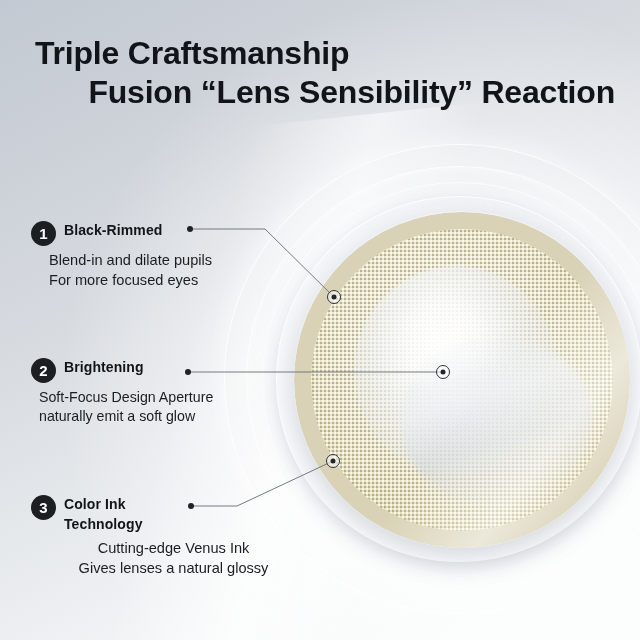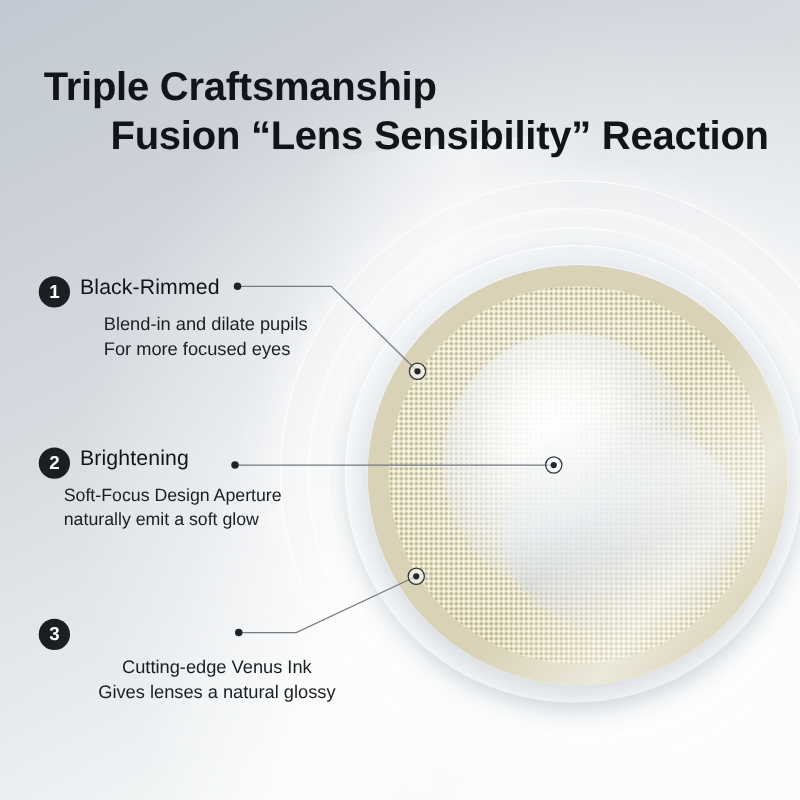--- a/index.html
+++ b/index.html
@@ -122,53 +122,53 @@
     width:5px;height:5px;border-radius:50%;background:#20262b;
     transform:translate(-50%,-50%);
   }
   .dot-start{
     position:absolute;width:6px;height:6px;border-radius:50%;
     background:#1d2328;transform:translate(-50%,-50%);
   }
 
   
   #headline{
-    position:absolute;left:35px;top:50px;width:580px;
+    position:absolute;left:35px;top:34px;width:580px;
     color:#111418;
     font-weight:700;
     font-size:32px;
     line-height:39px;
     letter-spacing:-0.2px;
   }
   #headline .l2{white-space:nowrap;text-align:right;}
 
   
   .anno{position:absolute;left:31px;width:275px;}
   .anno-head{display:flex;align-items:flex-start;gap:8px;}
   .badge{
     flex:0 0 auto;width:25px;height:25px;border-radius:50%;
     background:#1c1f22;color:#fff;
     font-size:15px;font-weight:700;
     display:flex;align-items:center;justify-content:center;
     line-height:1;margin-top:1px;
   }
   .anno-title{
-    color:#111418;font-weight:400;font-size:17px;line-height:20px;
+    color:#111418;font-weight:700;font-size:14px;line-height:20px;
     letter-spacing:0.1px;
   }
   .anno-body{
     color:#1a1d21;font-size:14.6px;line-height:19.5px;
-    margin-top:5px;margin-left:52px;font-weight:400;
+    margin-top:5px;margin-left:18px;font-weight:400;
   }
   .anno-body div{white-space:nowrap;}
 
   #anno1{top:220px;}
   #anno2{top:357px;}
   #anno3{top:494px;}
-  #anno2 .anno-body{margin-left:20px;font-size:14.2px;line-height:19px;}
+  #anno2 .anno-body{margin-left:8px;font-size:14.2px;line-height:19px;}
   #anno3 .anno-body{margin-left:10px;text-align:center;}
 </style>
 </head>
 <body>
 
 <div id="stage">
 
   <div class="sheen sheen-a"></div>
   <div class="sheen sheen-b"></div>
 
@@ -228,20 +228,24 @@
     </div>
     <div class="anno-body">
       <div>Soft-Focus Design Aperture</div>
       <div>naturally emit a soft glow</div>
     </div>
   </div>
 
   <div class="anno" id="anno3">
     <div class="anno-head">
       <div class="badge">3</div>
+      <div class="anno-title">
+        <div>Color Ink</div>
+        <div>Technology</div>
+      </div>
     </div>
     <div class="anno-body">
       <div>Cutting-edge Venus Ink</div>
       <div>Gives lenses a natural glossy</div>
     </div>
   </div>
 
 </div>
 
 </body></html>

